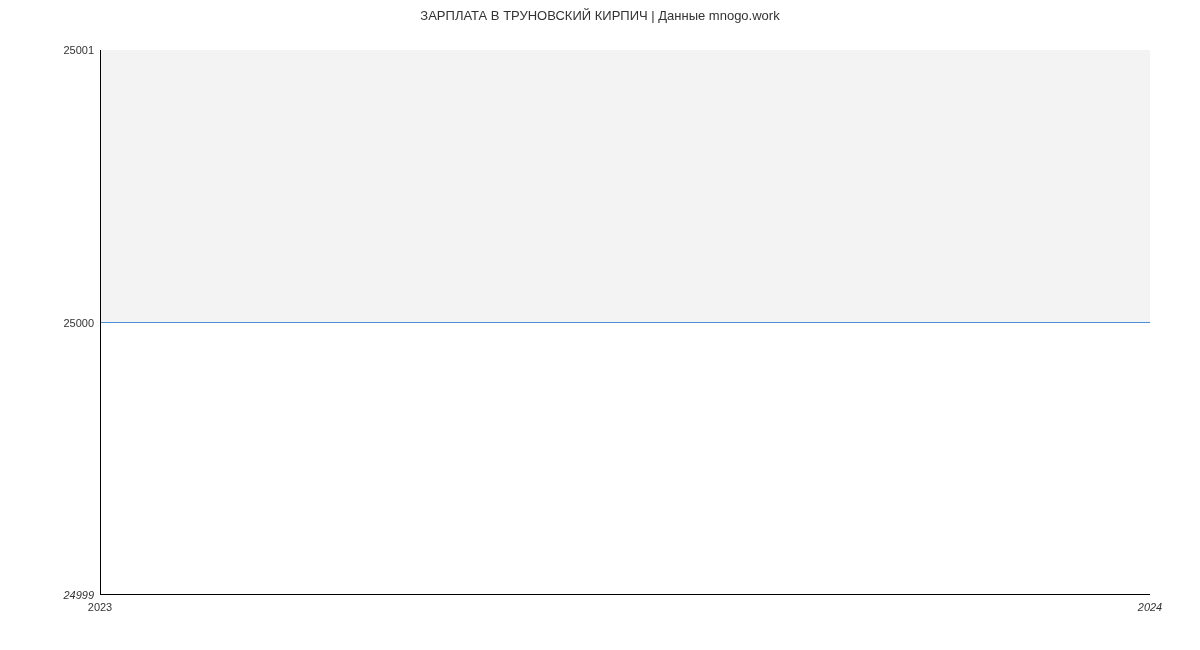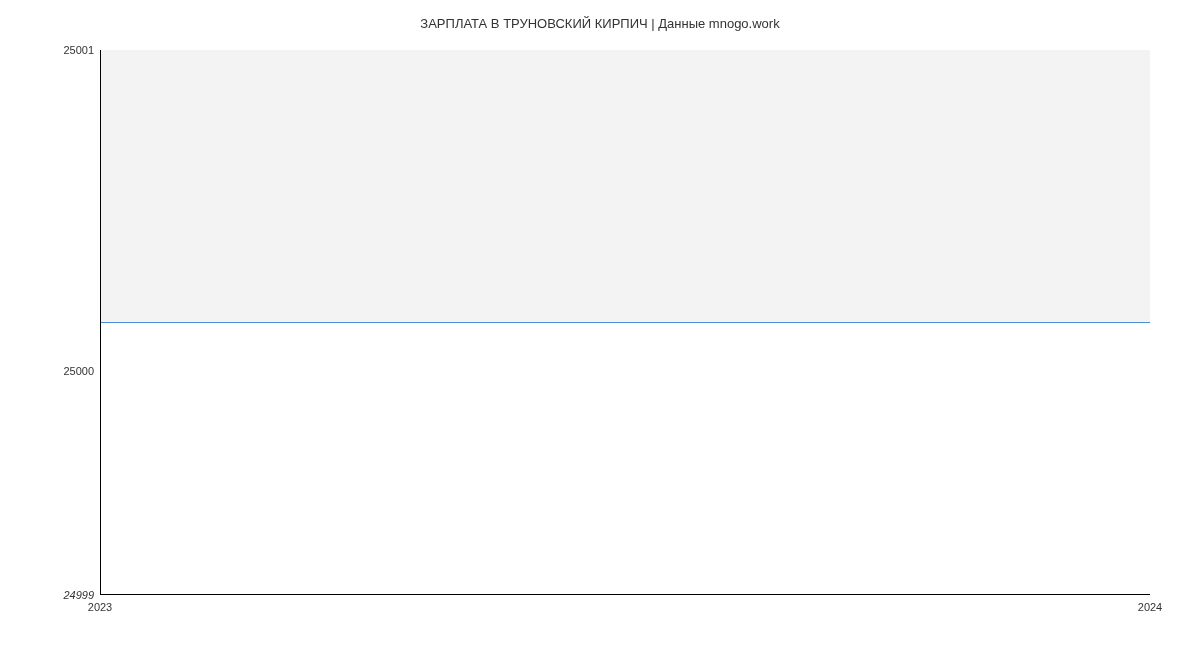--- a/index.html
+++ b/index.html
@@ -11,21 +11,21 @@
       font-family: Arial, sans-serif;
       background: #ffffff;
       width: 1200px;
       height: 650px;
       position: relative;
     }
     .chart-title {
       text-align: center;
       font-size: 13px;
       color: #333;
-      padding-top: 16px;
+      padding-top: 8px;
       font-weight: normal;
     }
     .chart-container {
       position: absolute;
       left: 100px;
       top: 50px;
       width: 1050px;
       height: 545px;
       padding-left: 20px;
     }
@@ -78,18 +78,18 @@
 
 <div class="chart-title">ЗАРПЛАТА В ТРУНОВСКИЙ КИРПИЧ | Данные mnogo.work</div>
 
 <div class="chart-container">
   <div class="plot-area">
     <div class="fill-top"></div>
     <div class="data-line"></div>
   </div>
 
   <div class="y-tick-label" style="top:0%;">25001</div>
-  <div class="y-tick-label" style="top:50%;margin-top:48px;">25000</div>
+  <div class="y-tick-label" style="top:50%;">25000</div>
   <div class="y-tick-label" style="top:100%;font-style:italic;">24999</div>
 
   <div class="x-tick-label" style="left:0%;">2023</div>
-  <div class="x-tick-label" style="left:100%;">2024</div>
+  <div class="x-tick-label" style="left:100%;font-style:italic;">2024</div>
 </div>
 
 </body></html>

